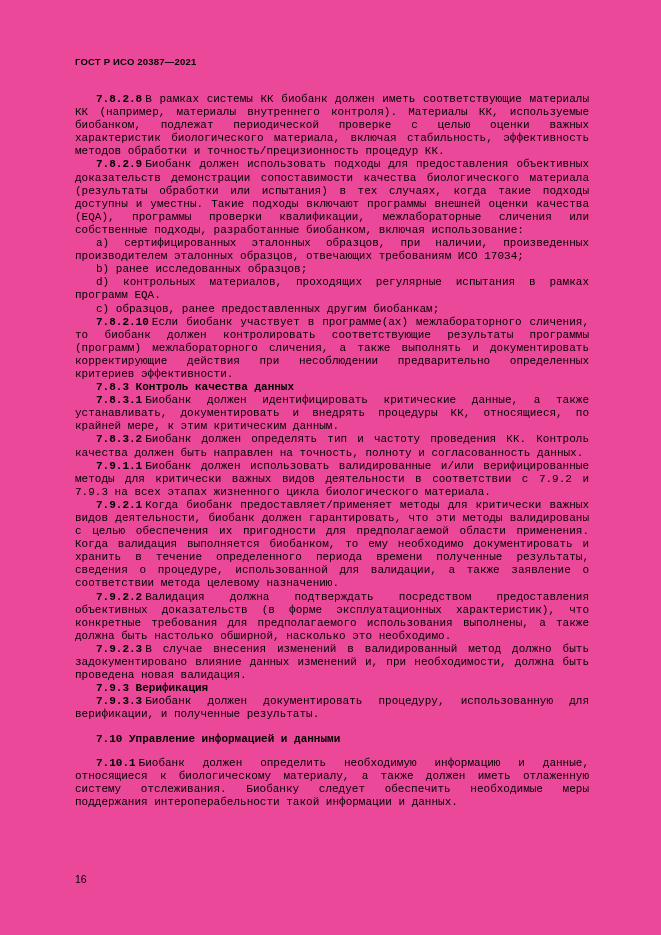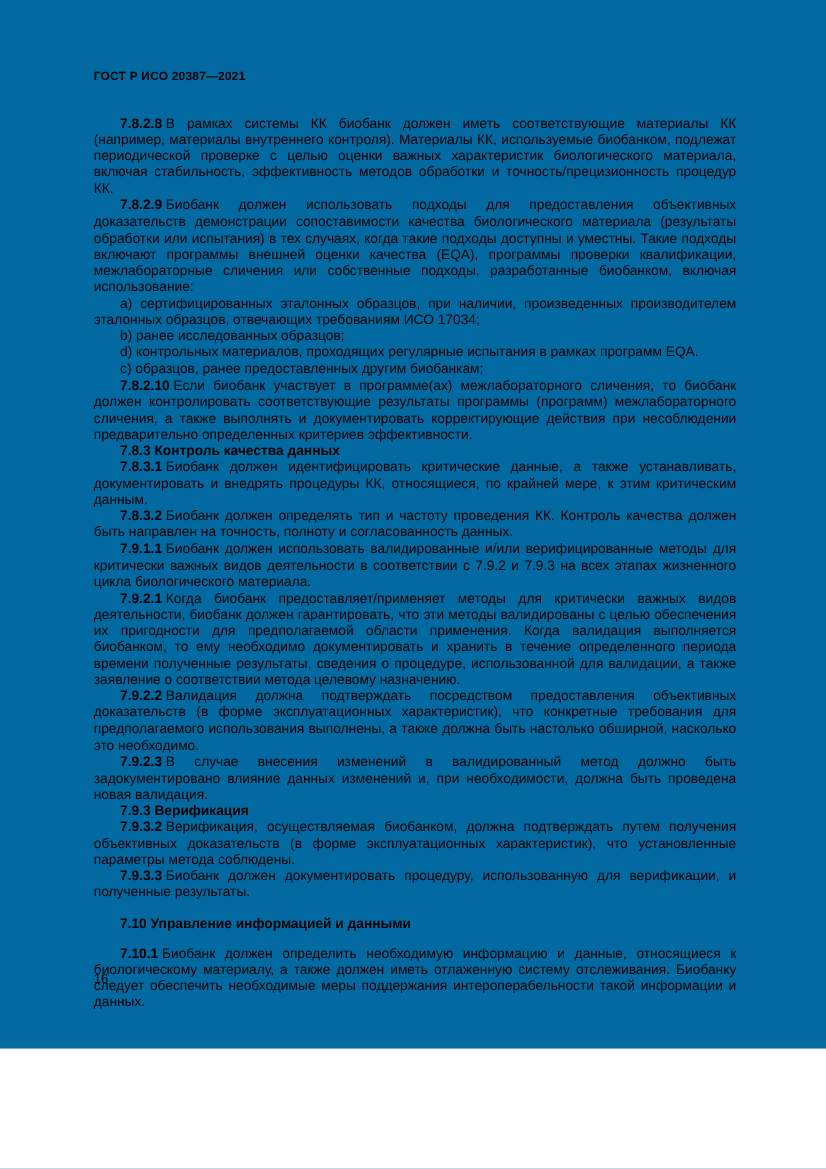--- a/index.html
+++ b/index.html
@@ -3,22 +3,22 @@
 <meta charset="utf-8">
 <style>
   html, body {
     margin: 0;
     padding: 0;
     background: #ffffff;
   }
   .page {
     position: relative;
     width: 661px;
-    height: 839px;
-    background: #0369a1;
+    height: 935px;
+    background: #ec4899;
     font-family: "Liberation Sans", sans-serif;
     color: #000000;
     overflow: hidden;
     box-sizing: border-box;
   }
   .content {
     position: absolute;
     left: 75px;
     right: 72px;
     top: 56px;
@@ -26,20 +26,21 @@
   .running-header {
     font-size: 9.5px;
     font-weight: 700;
     letter-spacing: 0.2px;
     margin: 0 0 26px 0;
   }
   .body-text {
     font-size: 11px;
     line-height: 13.1px;
     text-align: justify;
+    font-family: Liberation Mono, monospace;
   }
   .body-text p {
     margin: 0;
     text-indent: 21px;
   }
   .body-text p.heading {
     font-weight: 700;
   }
   .body-text p.section {
     font-weight: 700;
@@ -73,21 +74,20 @@
       <p>c) образцов, ранее предоставленных другим биобанкам;</p>
       <p><span class="num">7.8.2.10</span><span>Если биобанк участвует в программе(ах) межлабораторного сличения, то биобанк должен контролировать соответствующие результаты программы (программ) межлабораторного сличения, а также выполнять и документировать корректирующие действия при несоблюдении предварительно определенных критериев эффективности.</span></p>
       <p class="heading">7.8.3 Контроль качества данных</p>
       <p><span class="num">7.8.3.1</span><span>Биобанк должен идентифицировать критические данные, а также устанавливать, документировать и внедрять процедуры КК, относящиеся, по крайней мере, к этим критическим данным.</span></p>
       <p><span class="num">7.8.3.2</span><span>Биобанк должен определять тип и частоту проведения КК. Контроль качества должен быть направлен на точность, полноту и согласованность данных.</span></p>
       <p><span class="num">7.9.1.1</span><span>Биобанк должен использовать валидированные и/или верифицированные методы для критически важных видов деятельности в соответствии с 7.9.2 и 7.9.3 на всех этапах жизненного цикла биологического материала.</span></p>
       <p><span class="num">7.9.2.1</span><span>Когда биобанк предоставляет/применяет методы для критически важных видов деятельности, биобанк должен гарантировать, что эти методы валидированы с целью обеспечения их пригодности для предполагаемой области применения. Когда валидация выполняется биобанком, то ему необходимо документировать и хранить в течение определенного периода времени полученные результаты, сведения о процедуре, использованной для валидации, а также заявление о соответствии метода целевому назначению.</span></p>
       <p><span class="num">7.9.2.2</span><span>Валидация должна подтверждать посредством предоставления объективных доказательств (в форме эксплуатационных характеристик), что конкретные требования для предполагаемого использования выполнены, а также должна быть настолько обширной, насколько это необходимо.</span></p>
       <p><span class="num">7.9.2.3</span><span>В случае внесения изменений в валидированный метод должно быть задокументировано влияние данных изменений и, при необходимости, должна быть проведена новая валидация.</span></p>
       <p class="heading">7.9.3 Верификация</p>
-      <p><span class="num">7.9.3.2</span><span>Верификация, осуществляемая биобанком, должна подтверждать путем получения объективных доказательств (в форме эксплуатационных характеристик), что установленные параметры метода соблюдены.</span></p>
       <p><span class="num">7.9.3.3</span><span>Биобанк должен документировать процедуру, использованную для верификации, и полученные результаты.</span></p>
       <p class="section">7.10 Управление информацией и данными</p>
       <p><span class="num">7.10.1</span><span>Биобанк должен определить необходимую информацию и данные, относящиеся к биологическому материалу, а также должен иметь отлаженную систему отслеживания. Биобанку следует обеспечить необходимые меры поддержания интероперабельности такой информации и данных.</span></p>
     </div>
   </div>
 
   <div class="page-number">16</div>
 </div>
 
 </body></html>

